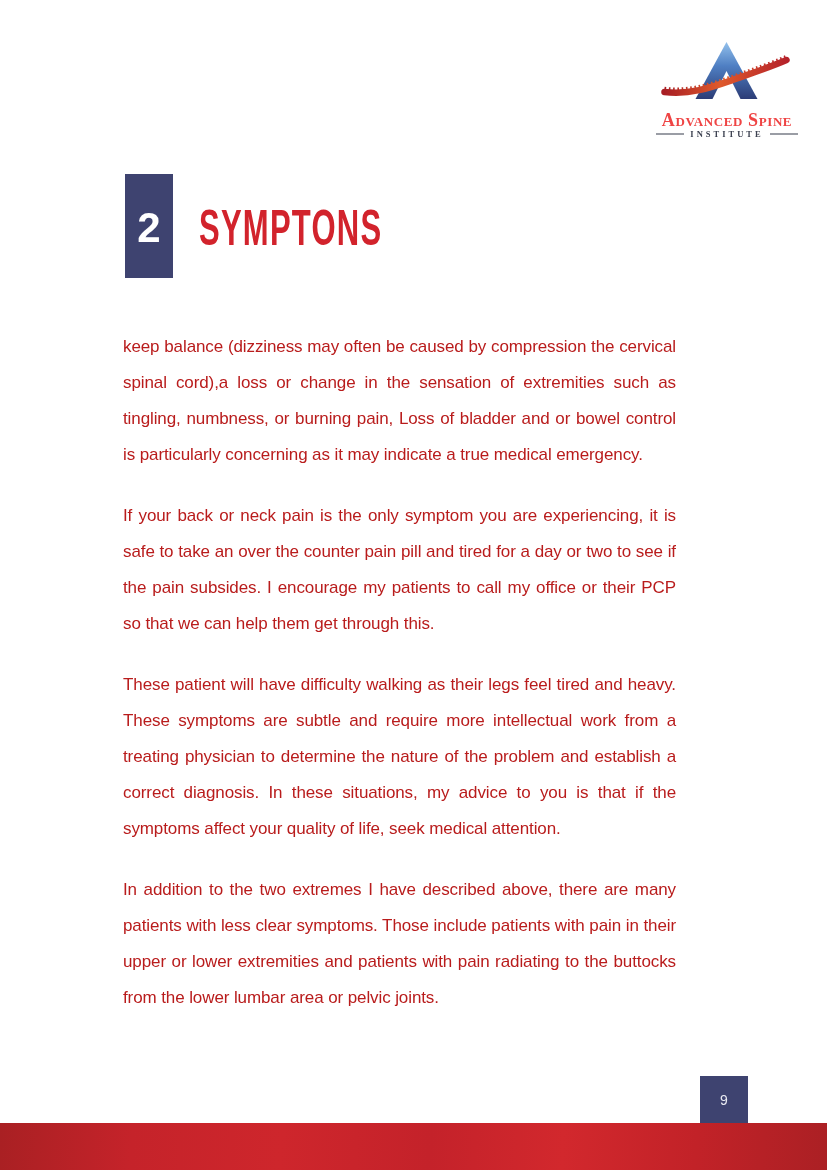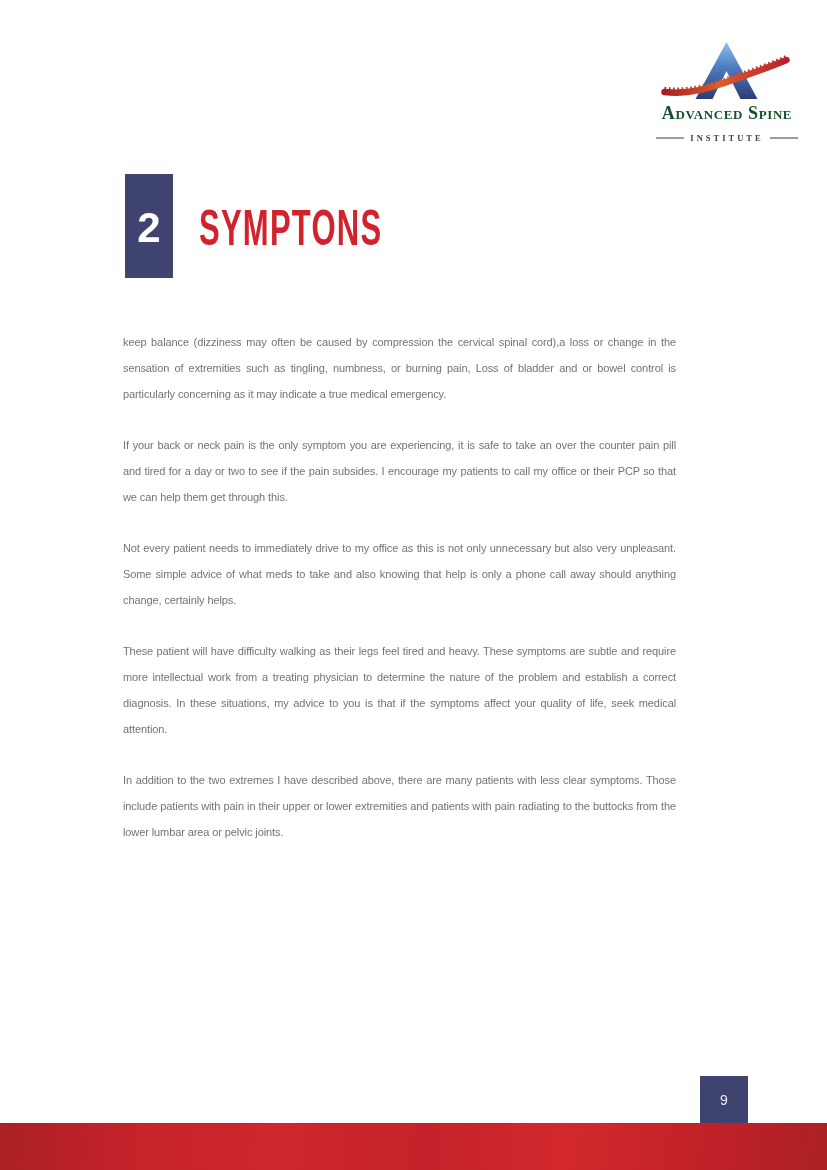--- a/index.html
+++ b/index.html
@@ -12,32 +12,32 @@
     font-family:"Liberation Sans", sans-serif;
   }
 
   
   .logo {
     position:absolute; top:40px; left:652px; width:150px;
     display:flex; flex-direction:column; align-items:center;
   }
   .logo-mark { width:150px; height:62px; display:block; }
   .logo-title {
-    margin-top:2px;
+    margin-top:9px;
     font-family:"Liberation Serif", serif;
     font-variant:small-caps;
     font-weight:bold;
     font-size:18px;
     letter-spacing:0.6px;
-    color:#14532d;
+    color:#ef4444;
     white-space:nowrap;
     line-height:1;
   }
   .logo-sub {
-    margin-top:11px;
+    margin-top:0;
     display:flex; align-items:center; gap:6px;
     width:100%; justify-content:center;
   }
   .logo-sub .rule {
     width:28px; height:2px; background:#9a9da5;
   }
   .logo-sub .sub-text {
     font-family:"Liberation Serif", serif;
     font-size:8.5px; font-weight:bold;
     letter-spacing:3px;
@@ -63,23 +63,23 @@
     letter-spacing:2px;
     transform:scaleX(0.62);
     transform-origin:left top;
     white-space:nowrap;
     line-height:1;
   }
 
   
   .body-text {
     position:absolute; left:123px; top:329px; width:553px;
-    color:#737373;
-    font-size:11px;
-    line-height:26px;
+    color:#b91c1c;
+    font-size:17px;
+    line-height:36px;
     text-align:justify;
     letter-spacing:-0.1px;
   }
   .body-text p { margin:0 0 25px 0; }
 
   
   .page-num-box {
     position:absolute; left:700px; top:1076px;
     width:48px; height:47px;
     background:#3e4370;
@@ -129,21 +129,20 @@
   </div>
 
   <div class="chapter-num-box">
     <span class="chapter-num">2</span>
   </div>
   <div class="chapter-title">SYMPTONS</div>
 
   <div class="body-text">
     <p>keep balance (dizziness may often be caused by compression the cervical spinal cord),a loss or change in the sensation of extremities such as tingling, numbness, or burning pain, Loss of bladder and or bowel control is particularly concerning as it may indicate a true medical emergency.</p>
     <p>If your back or neck pain is the only symptom you are experiencing, it is safe to take an over the counter pain pill and tired for a day or two to see if the pain subsides. I encourage my patients to call my office or their PCP so that we can help them get through this.</p>
-    <p>Not every patient needs to immediately drive to my office as this is not only unnecessary but also very unpleasant.  Some simple advice of what meds to take and also knowing that help is only a phone call away should anything change, certainly helps.</p>
     <p>These patient will have difficulty walking as their legs feel tired and heavy. These symptoms are subtle and require more intellectual work from a treating physician to determine the nature of the problem and establish a correct diagnosis. In these situations, my advice to you is that if the symptoms affect your quality of life, seek medical attention.</p>
     <p>In addition to the two extremes I have described above, there are many patients with less clear symptoms. Those include patients with pain in their upper or lower extremities and patients with pain radiating to the buttocks from the lower lumbar area or pelvic joints.</p>
   </div>
 
   <div class="page-num-box">
     <span class="page-num">9</span>
   </div>
   <div class="footer-bar"></div>
 
 </div>

